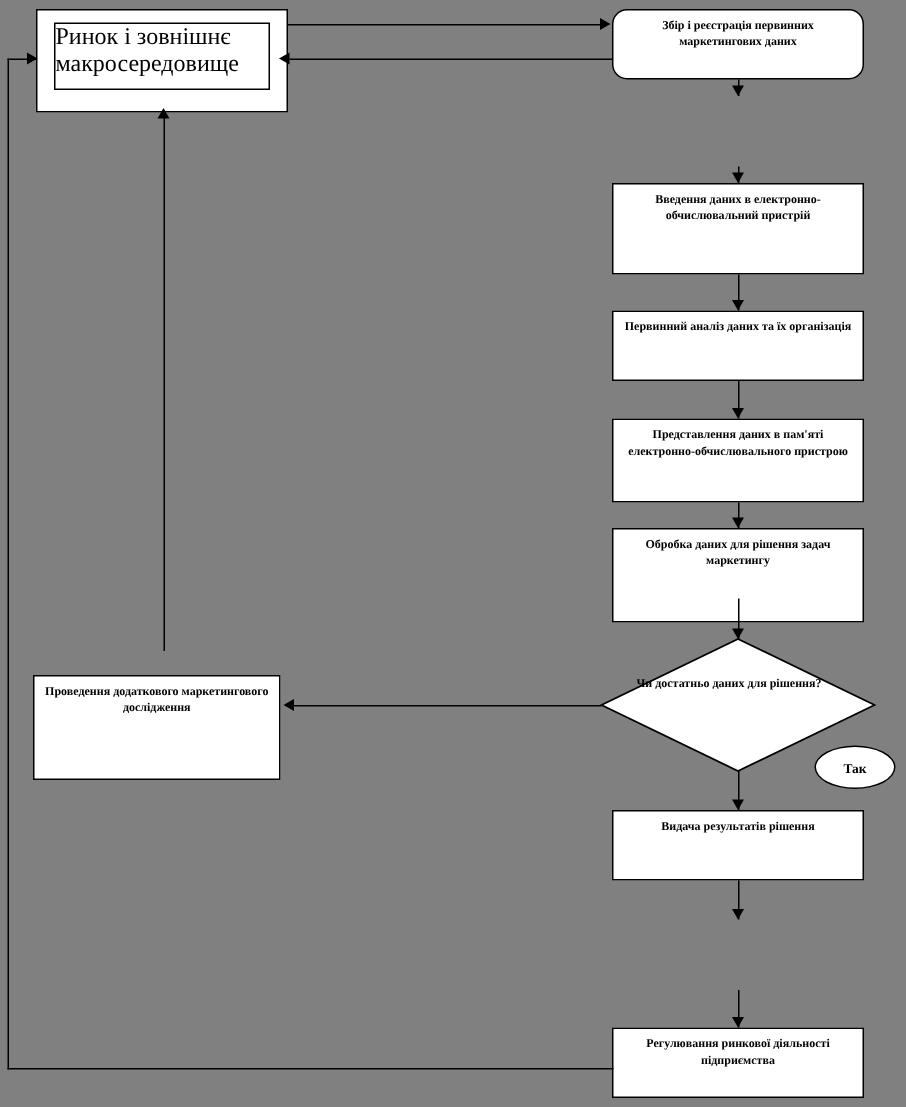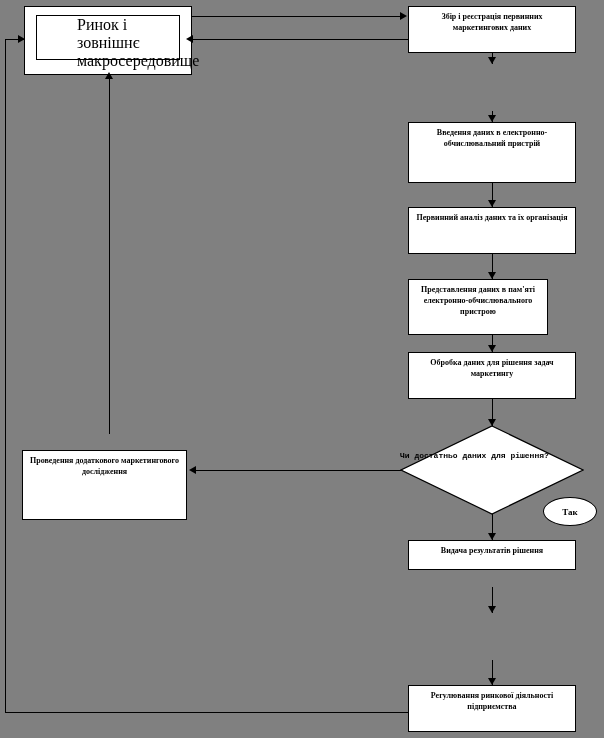--- a/index.html
+++ b/index.html
@@ -46,39 +46,37 @@
     left: 11px;
     top: 8px;
     right: 11px;
     bottom: 14px;
     background: #ffffff;
     border: 1px solid #000000;
     box-sizing: border-box;
   }
   .market-inner .label {
     top: 7px;
-    margin-left: 40px;
   }
   
   .diamond-wrap {
     position: absolute;
   }
   .diamond-wrap svg {
     display: block;
   }
   .diamond-label {
     position: absolute;
     left: 0;
     right: 12px;
-    text-align: left;
+    text-align: center;
     font-weight: bold;
     font-size: 8px;
     line-height: 12px;
     color: #000000;
-    font-family: Liberation Mono, monospace;
   }
   
   .oval {
     position: absolute;
     background: #ffffff;
     border: 1px solid #000000;
     border-radius: 50%;
     box-sizing: border-box;
     display: flex;
     align-items: center;
@@ -130,58 +128,58 @@
 <body>
 
 <div id="canvas">
 
   <div class="market-outer" style="left:24px; top:6px; width:168px; height:69px;">
     <div class="market-inner">
       <div class="label">Ринок і зовнішнє макросередовище</div>
     </div>
   </div>
 
-  <div class="node" style="left:408px; top:6px; width:168px; height:47px;">
+  <div class="node" style="left:408px; top:6px; width:168px; height:47px;border-radius:10px;">
     <div class="label">Збір і реєстрація первинних маркетингових даних</div>
   </div>
 
 
   <div class="node" style="left:408px; top:207px; width:168px; height:47px;">
     <div class="label">Первинний аналіз даних та їх організація</div>
   </div>
 
   <div class="node" style="left:408px; top:122px; width:168px; height:61px;">
     <div class="label">Введення даних в електронно-обчислювальний пристрій</div>
   </div>
 
-  <div class="node" style="left:408px; top:279px; width:140px; height:56px;padding-left:32px;">
+  <div class="node" style="left:408px; top:279px; width:168px; height:56px;padding-left:32px;">
     <div class="label">Представлення даних в пам'яті електронно-обчислювального пристрою</div>
   </div>
 
-  <div class="node" style="left:408px; top:352px; width:168px; height:47px;">
+  <div class="node" style="left:408px; top:352px; width:168px; height:63px;">
     <div class="label">Обробка даних для рішення задач маркетингу</div>
   </div>
 
   <div class="diamond-wrap" style="left:400px; top:425px; width:184px; height:90px;">
     <svg width="184" height="90" viewBox="0 0 184 90">
       <polygon points="92,1 183,45 92,89 1,45" fill="#ffffff" stroke="#000000" stroke-width="1.2"></polygon>
     </svg>
     <div class="diamond-label" style="top:25px;">Чи достатньо даних для рішення?</div>
   </div>
 
 
   <div class="oval" style="left:543px; top:497px; width:54px; height:29px;">
     <span>Так</span>
   </div>
 
   <div class="node" style="left:22px; top:450px; width:165px; height:70px;">
     <div class="label">Проведення додаткового маркетингового дослідження</div>
   </div>
 
-  <div class="node" style="left:408px; top:540px; width:168px; height:30px;">
+  <div class="node" style="left:408px; top:540px; width:168px; height:47px;">
     <div class="label">Видача результатів рішення</div>
   </div>
 
 
   <div class="node" style="left:408px; top:685px; width:168px; height:47px;">
     <div class="label">Регулювання ринкової діяльності підприємства</div>
   </div>
 
   <div class="hline" style="left:192px; top:16px; width:209px;"></div>
   <div class="arrow arrow-right" style="left:400px; top:12px;"></div>

